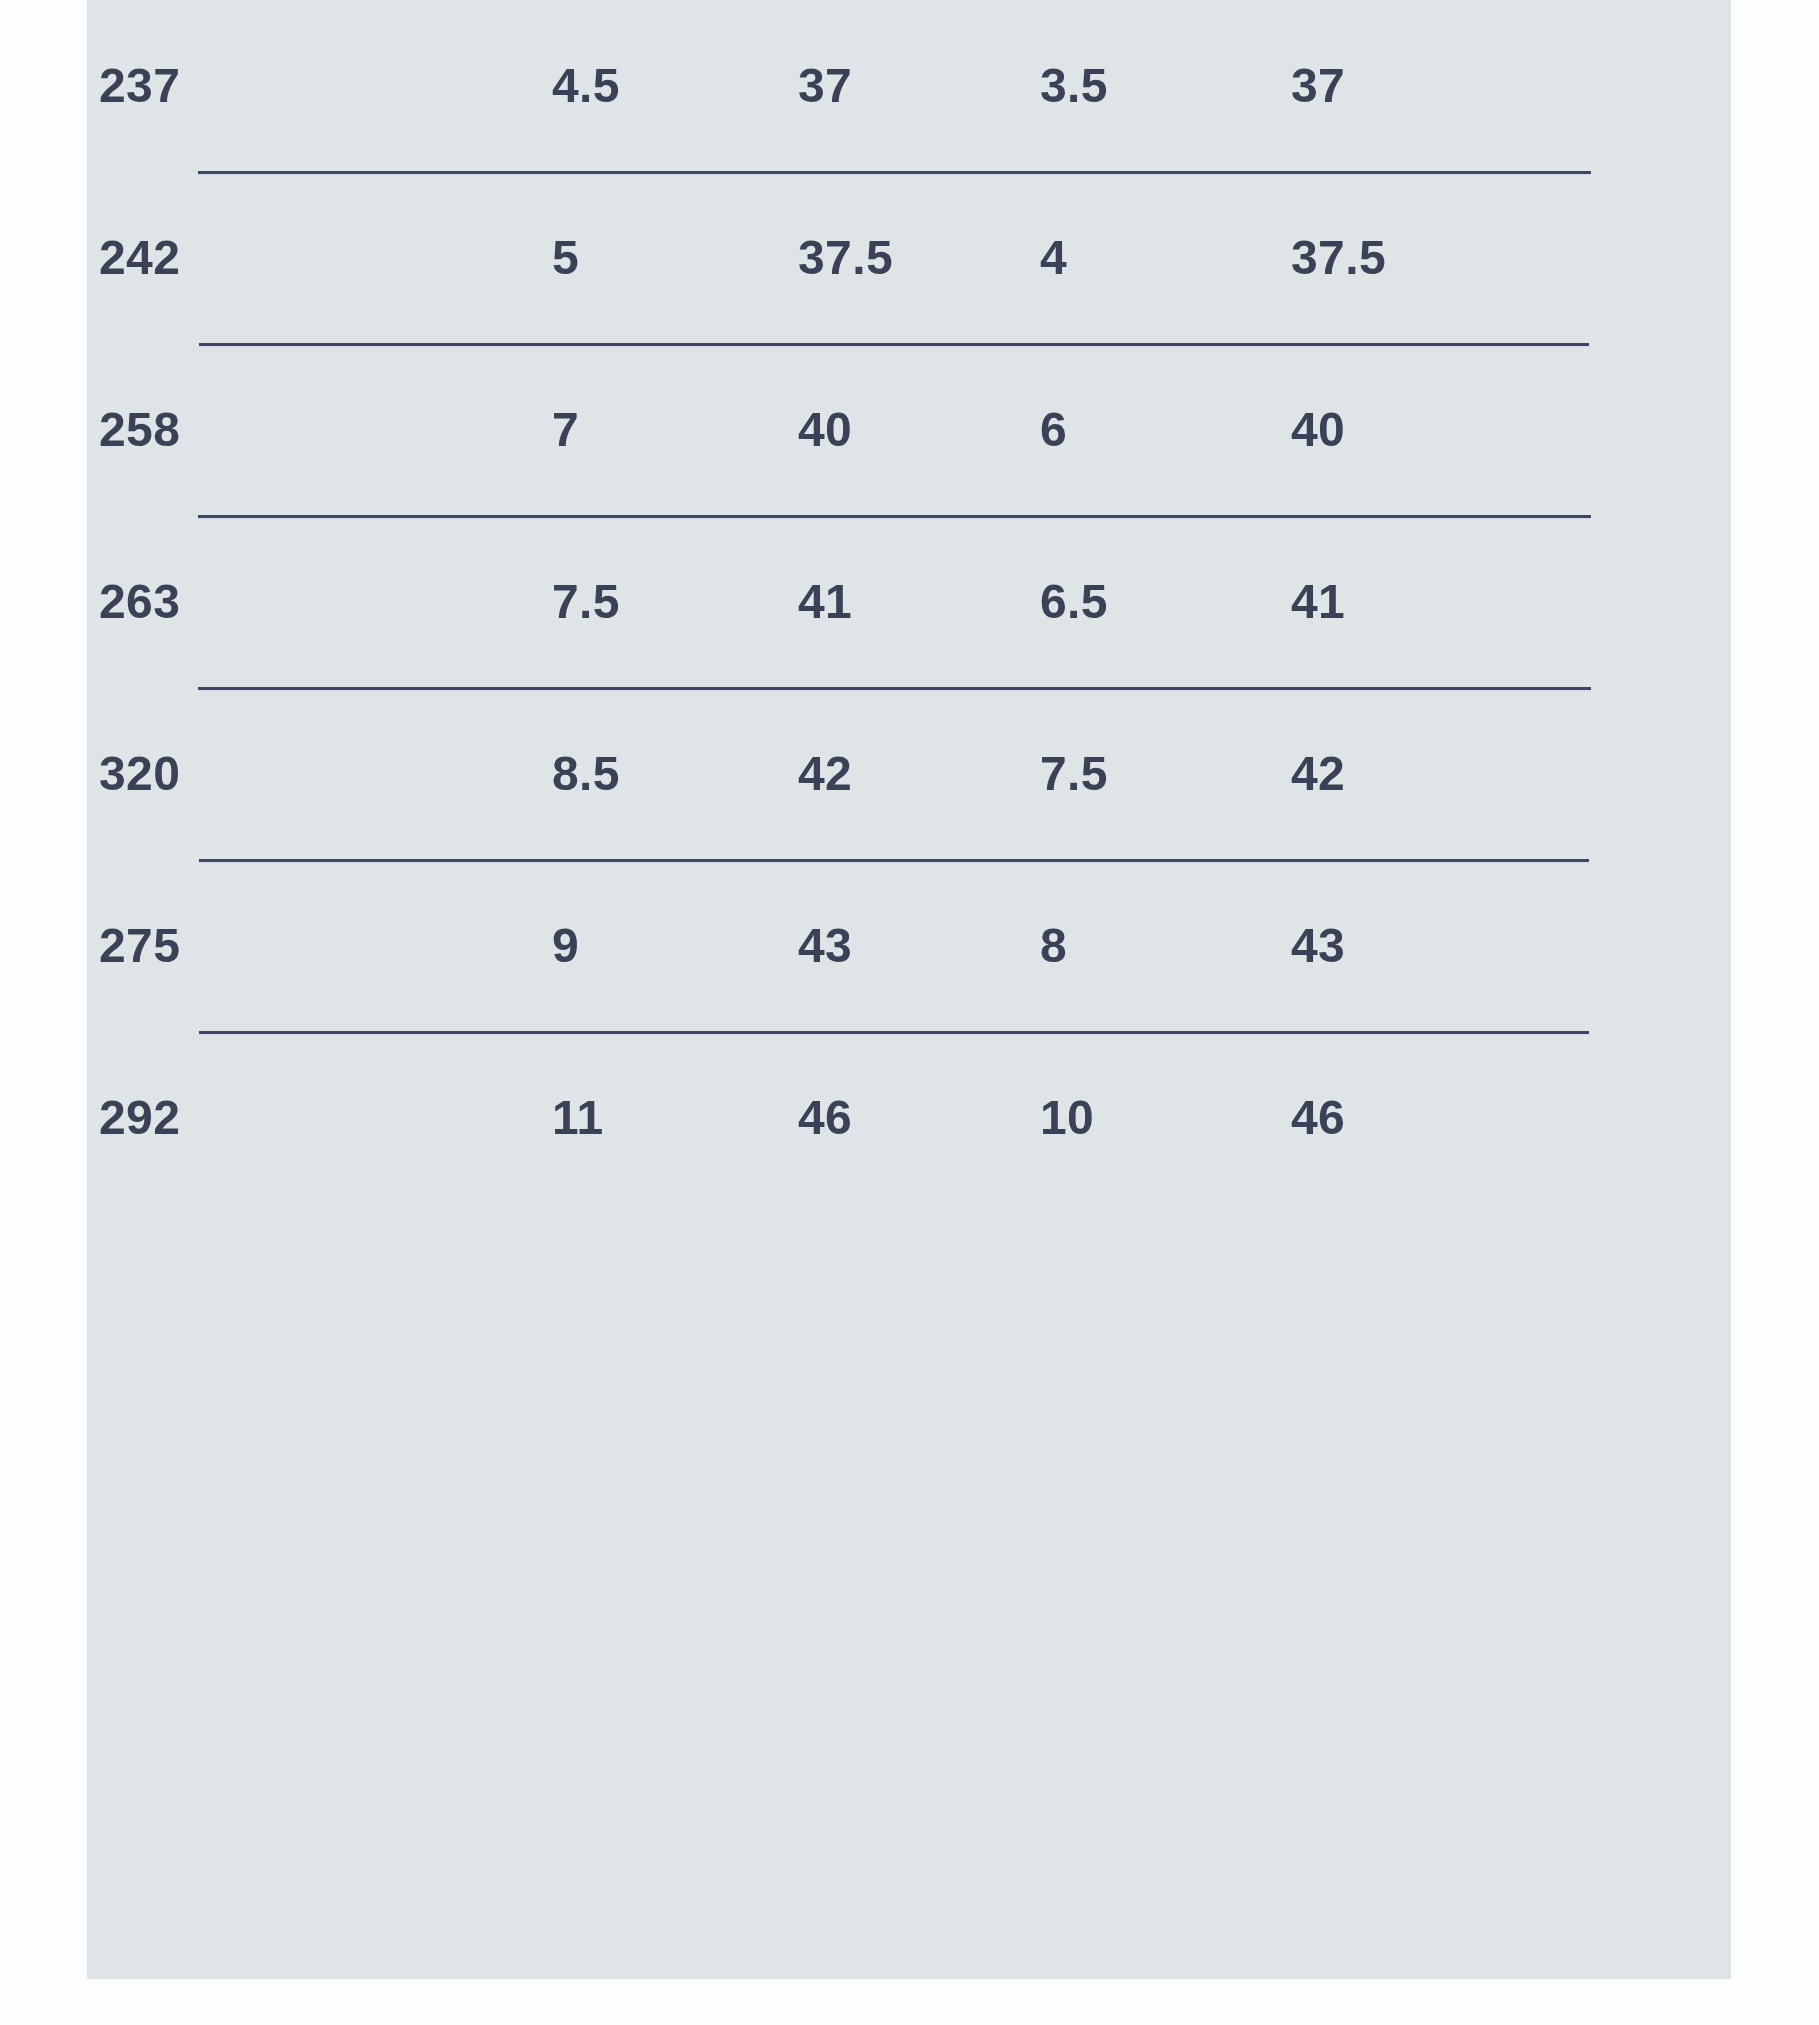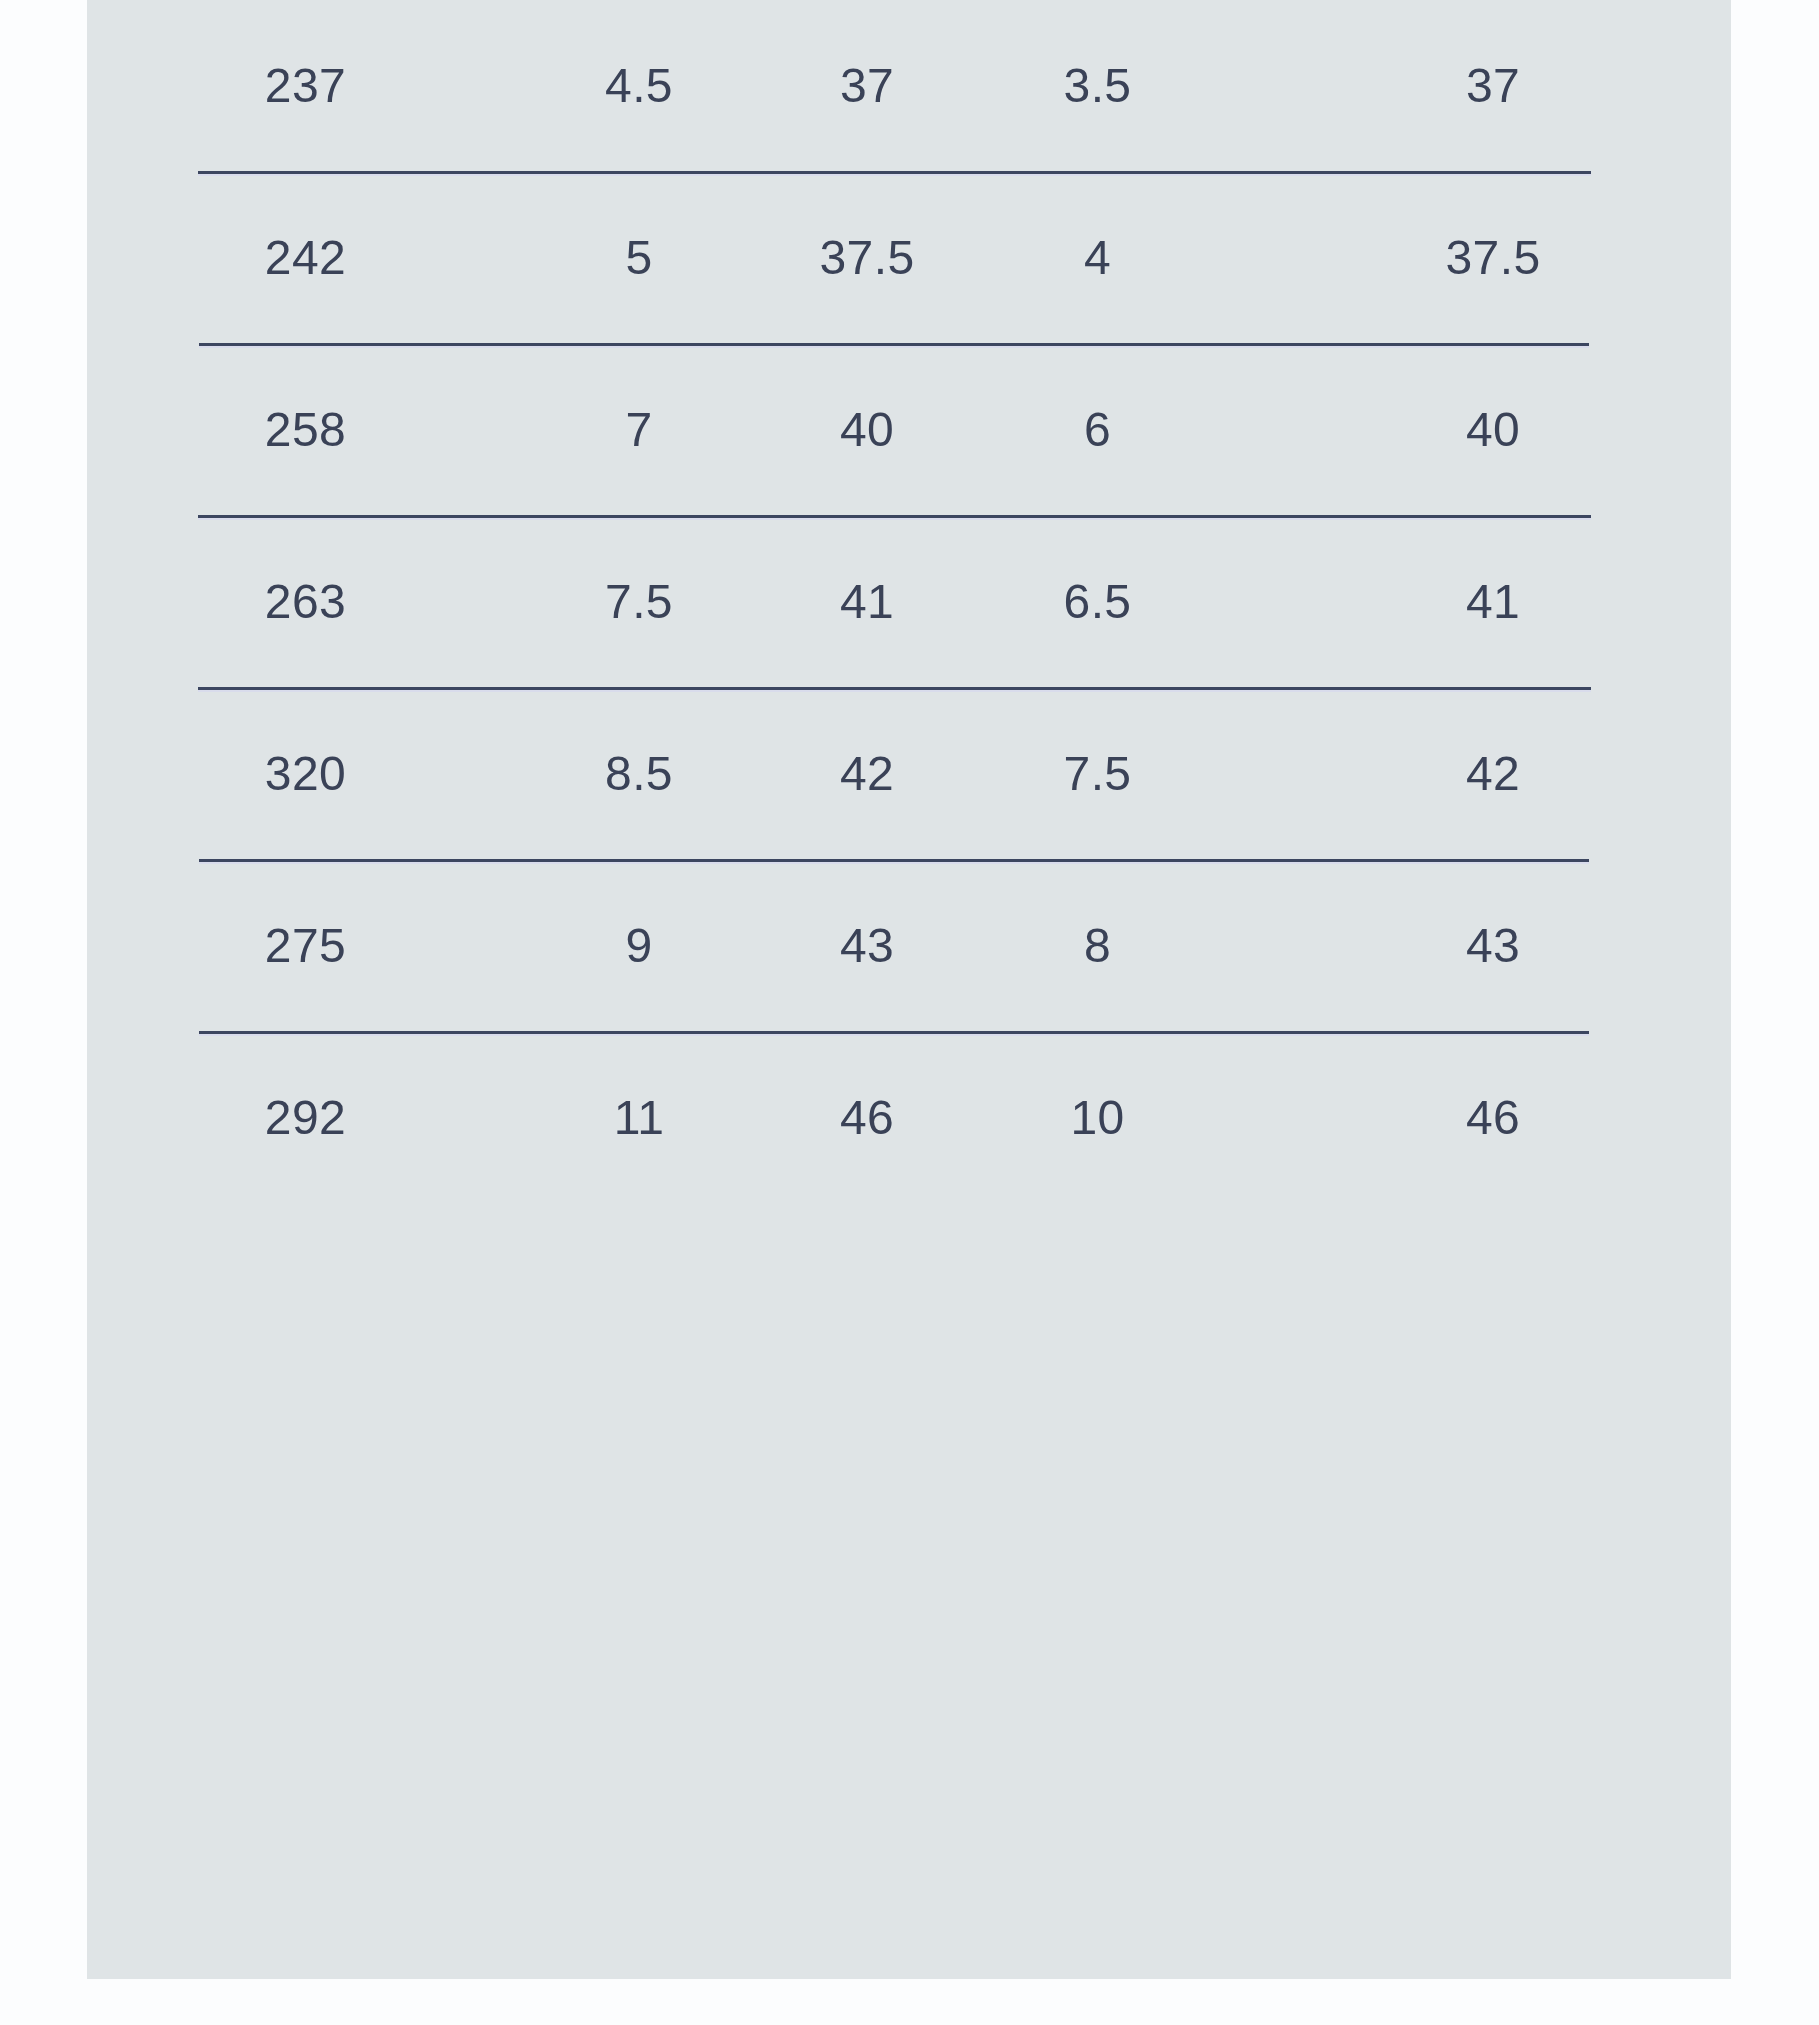--- a/index.html
+++ b/index.html
@@ -39,27 +39,27 @@
     width: 1644px;
     border-collapse: collapse;
     table-layout: fixed;
   }
 
   .size-table tr {
     height: 172px;
   }
 
   .size-table td {
-    padding: 4px;
+    padding: 12px;
     margin: 0;
-    text-align: center;
+    text-align: left;
     vertical-align: middle;
     color: #3a4257;
     font-size: 48px;
-    font-weight: 400;
+    font-weight: 700;
     letter-spacing: 0.4px;
     line-height: 1;
     font-family: "Liberation Sans", "DejaVu Sans", sans-serif;
   }
 
   
   .col-0 { width: 429px; }
   .col-1 { width: 222px; }
   .col-2 { width: 218px; }
   .col-3 { width: 227px; }

